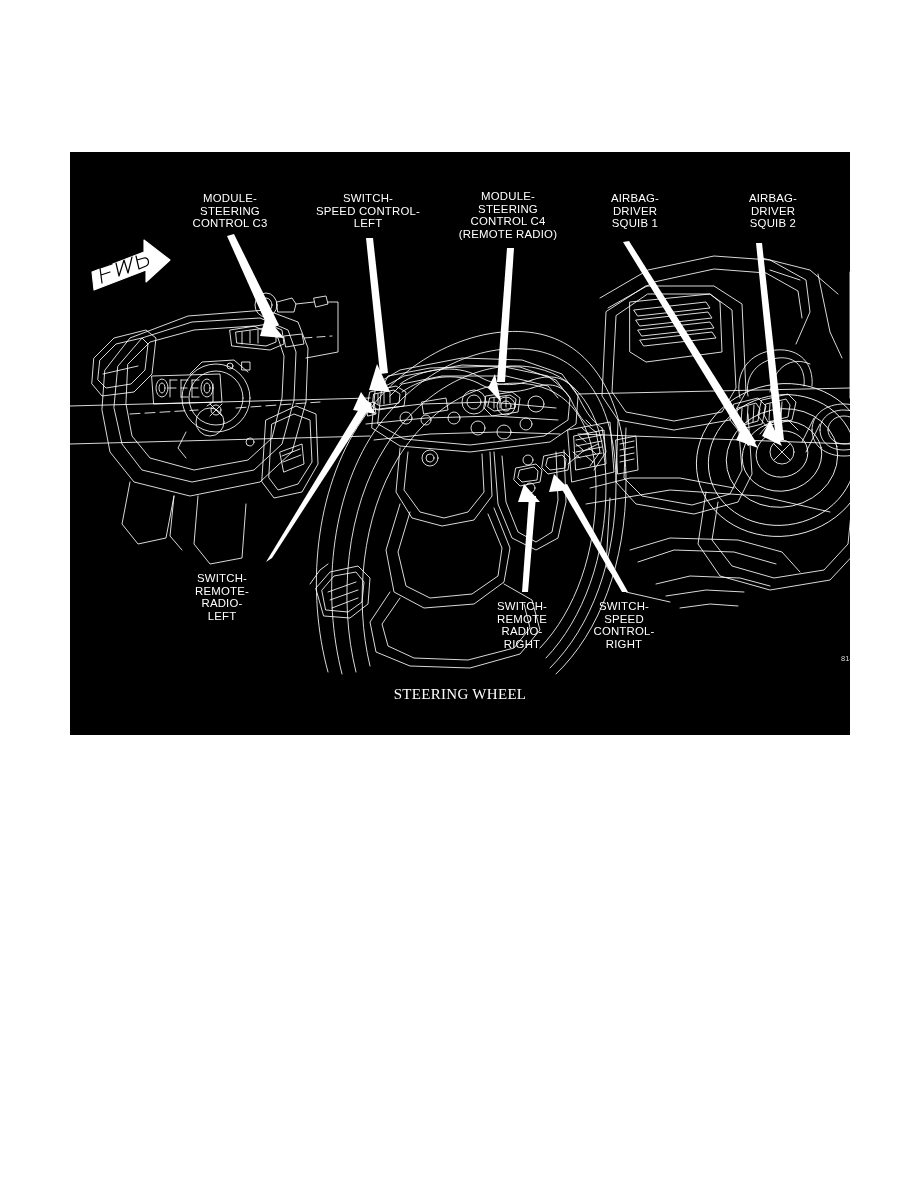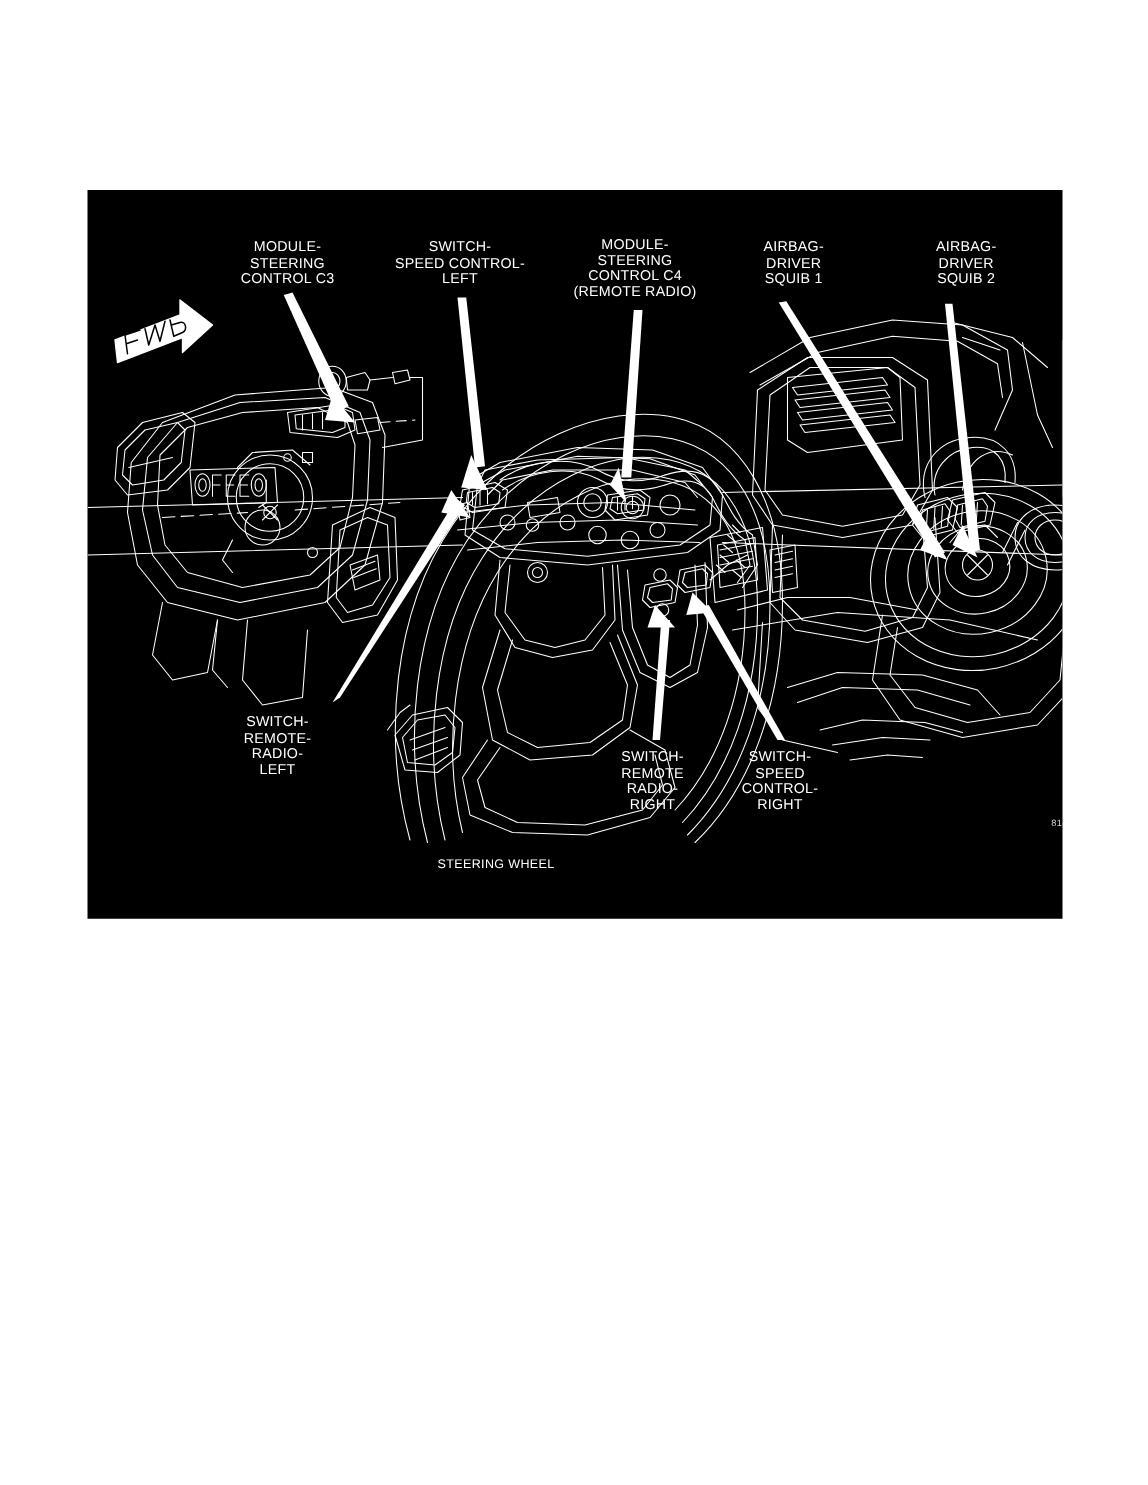--- a/index.html
+++ b/index.html
@@ -14,22 +14,22 @@
   }
   #figsvg{position:absolute;left:0;top:0;width:780px;height:583px;display:block;}
 
   
   .callout{
     position:absolute;color:#ffffff;font-family:"Liberation Sans",sans-serif;
     font-size:11.4px;line-height:12.6px;letter-spacing:.2px;
     text-align:center;white-space:pre-line;font-weight:400;
   }
   .caption{
-    position:absolute;color:#ffffff;font-family:Liberation Sans, sans-serif;
-    font-size:10px;letter-spacing:.3px;text-align:left;white-space:nowrap;
+    position:absolute;color:#ffffff;font-family:Liberation Serif, serif;
+    font-size:15px;letter-spacing:.3px;text-align:center;white-space:nowrap;
   }
   .refcode{
     position:absolute;color:#d8d8d8;font-family:"Liberation Sans",sans-serif;
     font-size:7.4px;letter-spacing:.2px;white-space:nowrap;
   }
 
   
   #lbl-c3        {left:100px; top:40px;  width:120px;}
   #lbl-sc-left   {left:232px; top:40px;  width:132px;}
   #lbl-c4        {left:368px; top:38px;  width:140px;}

